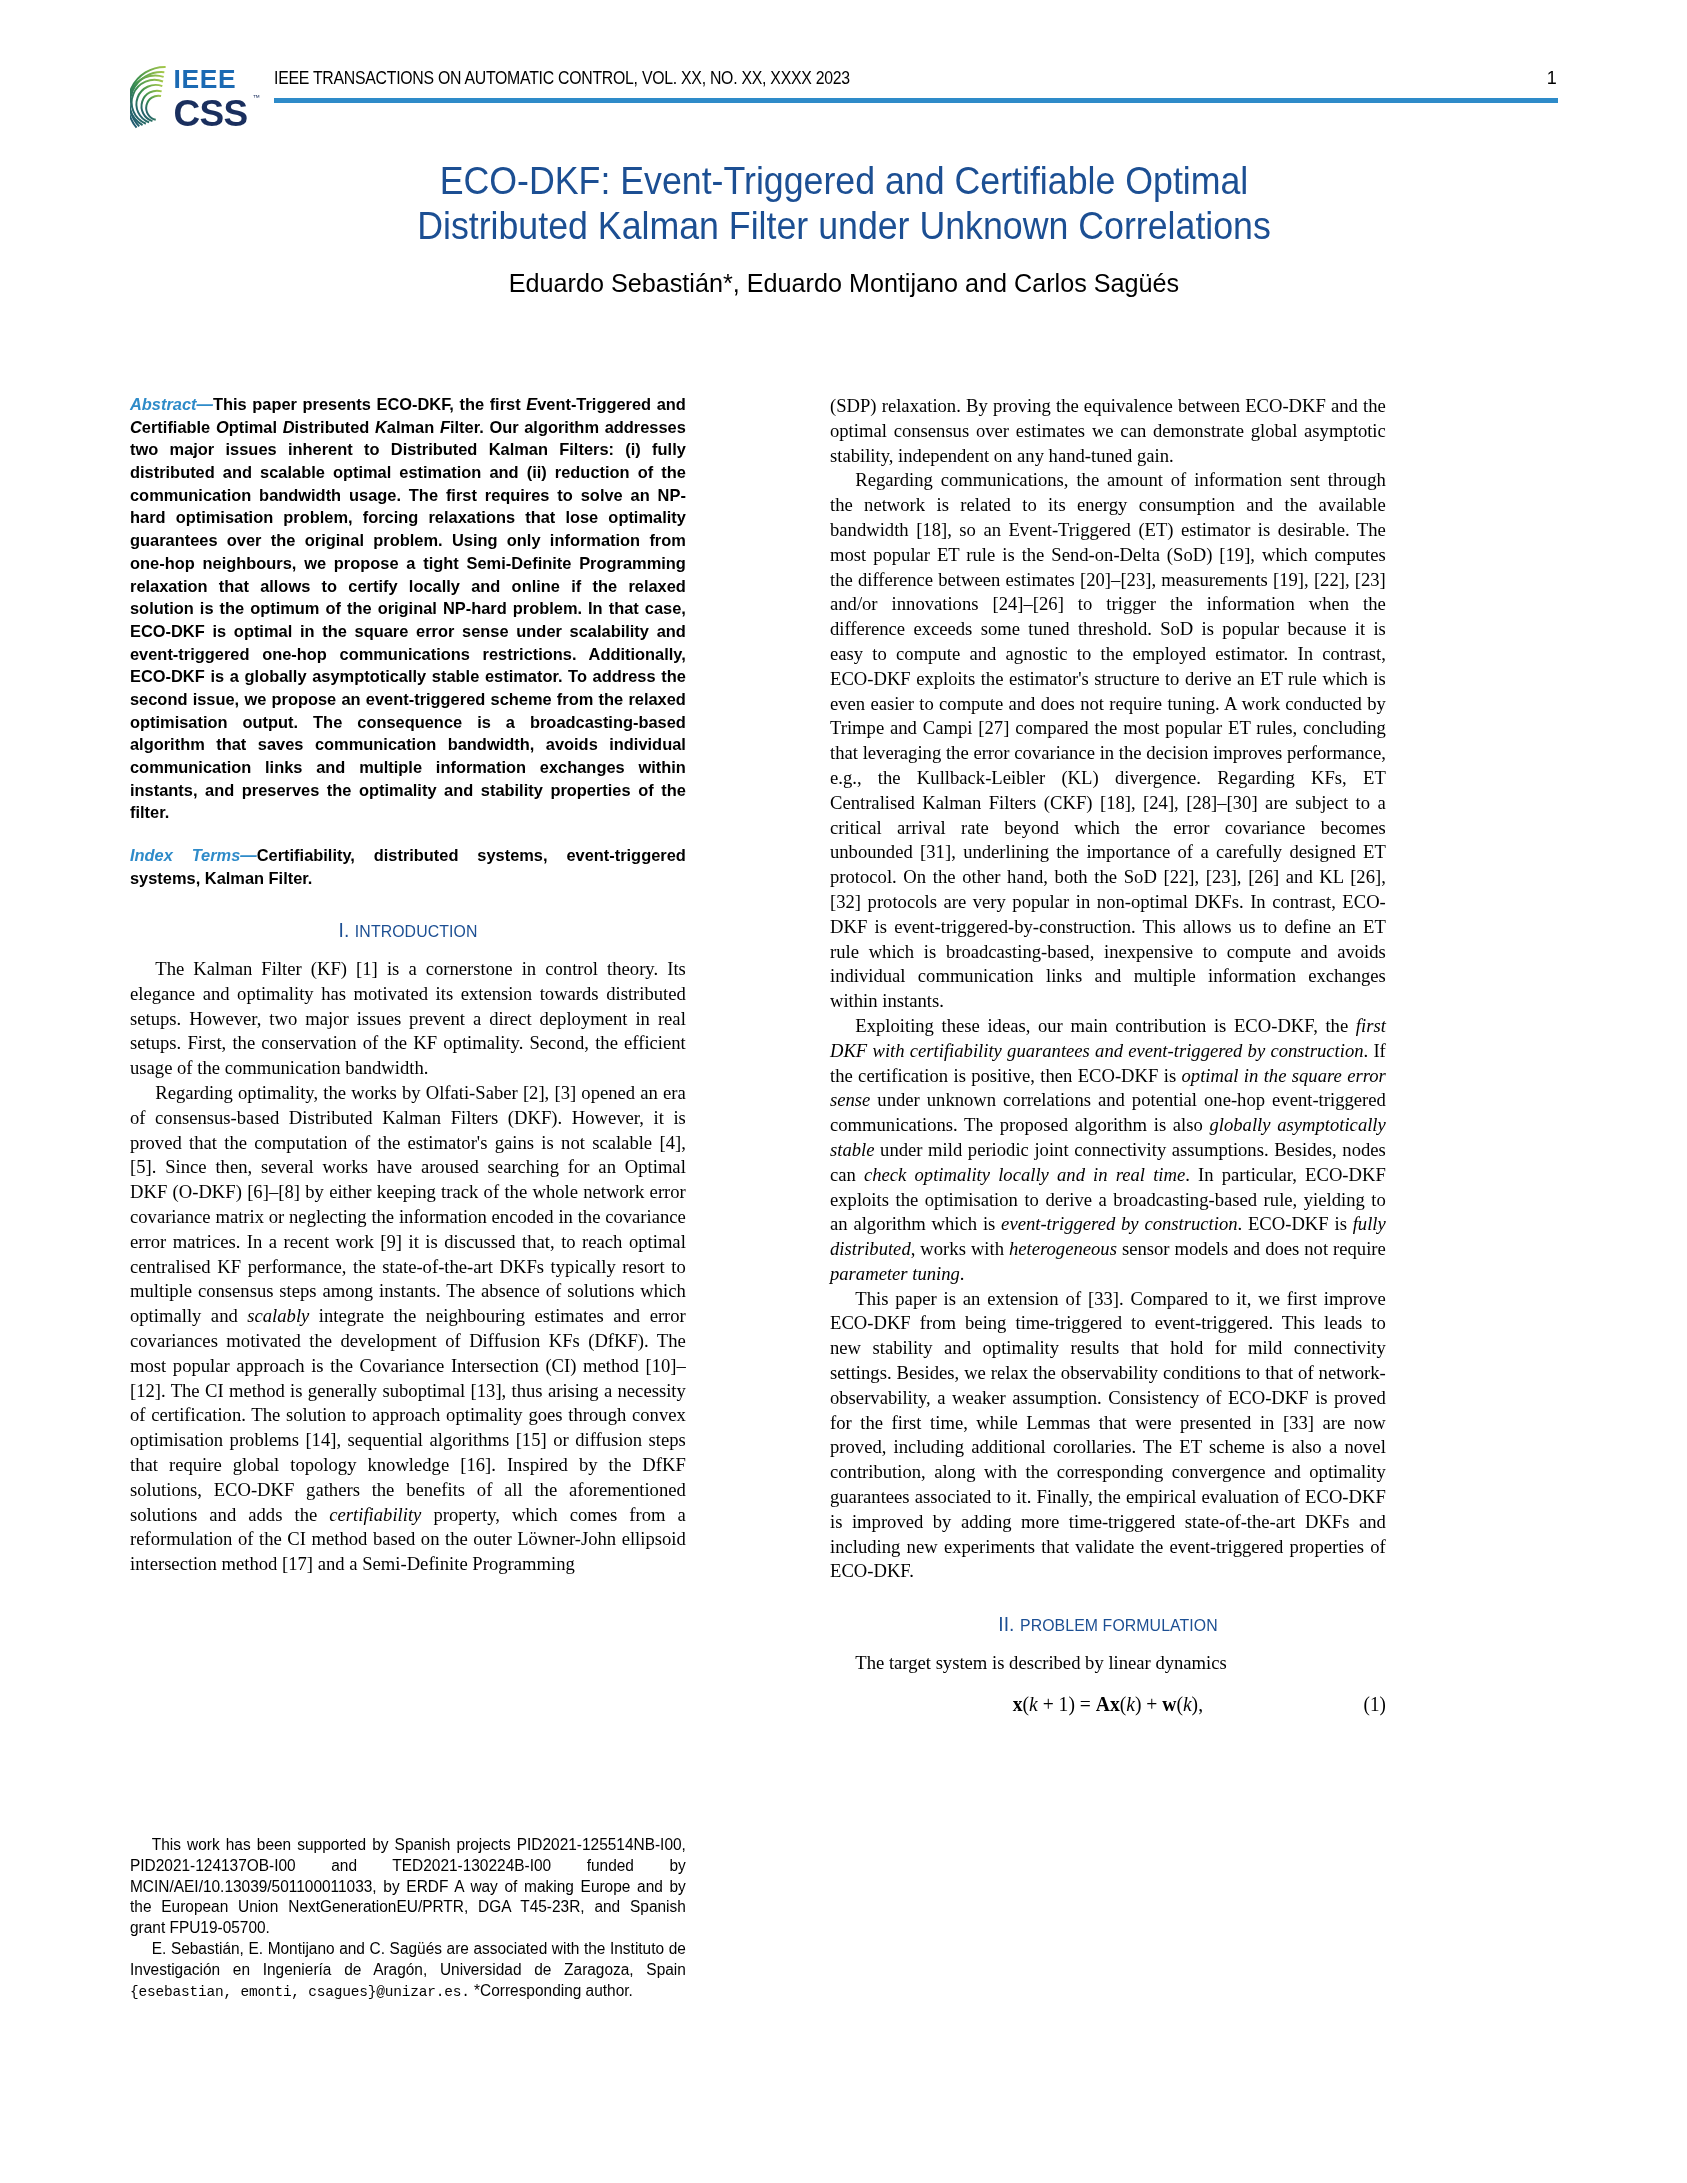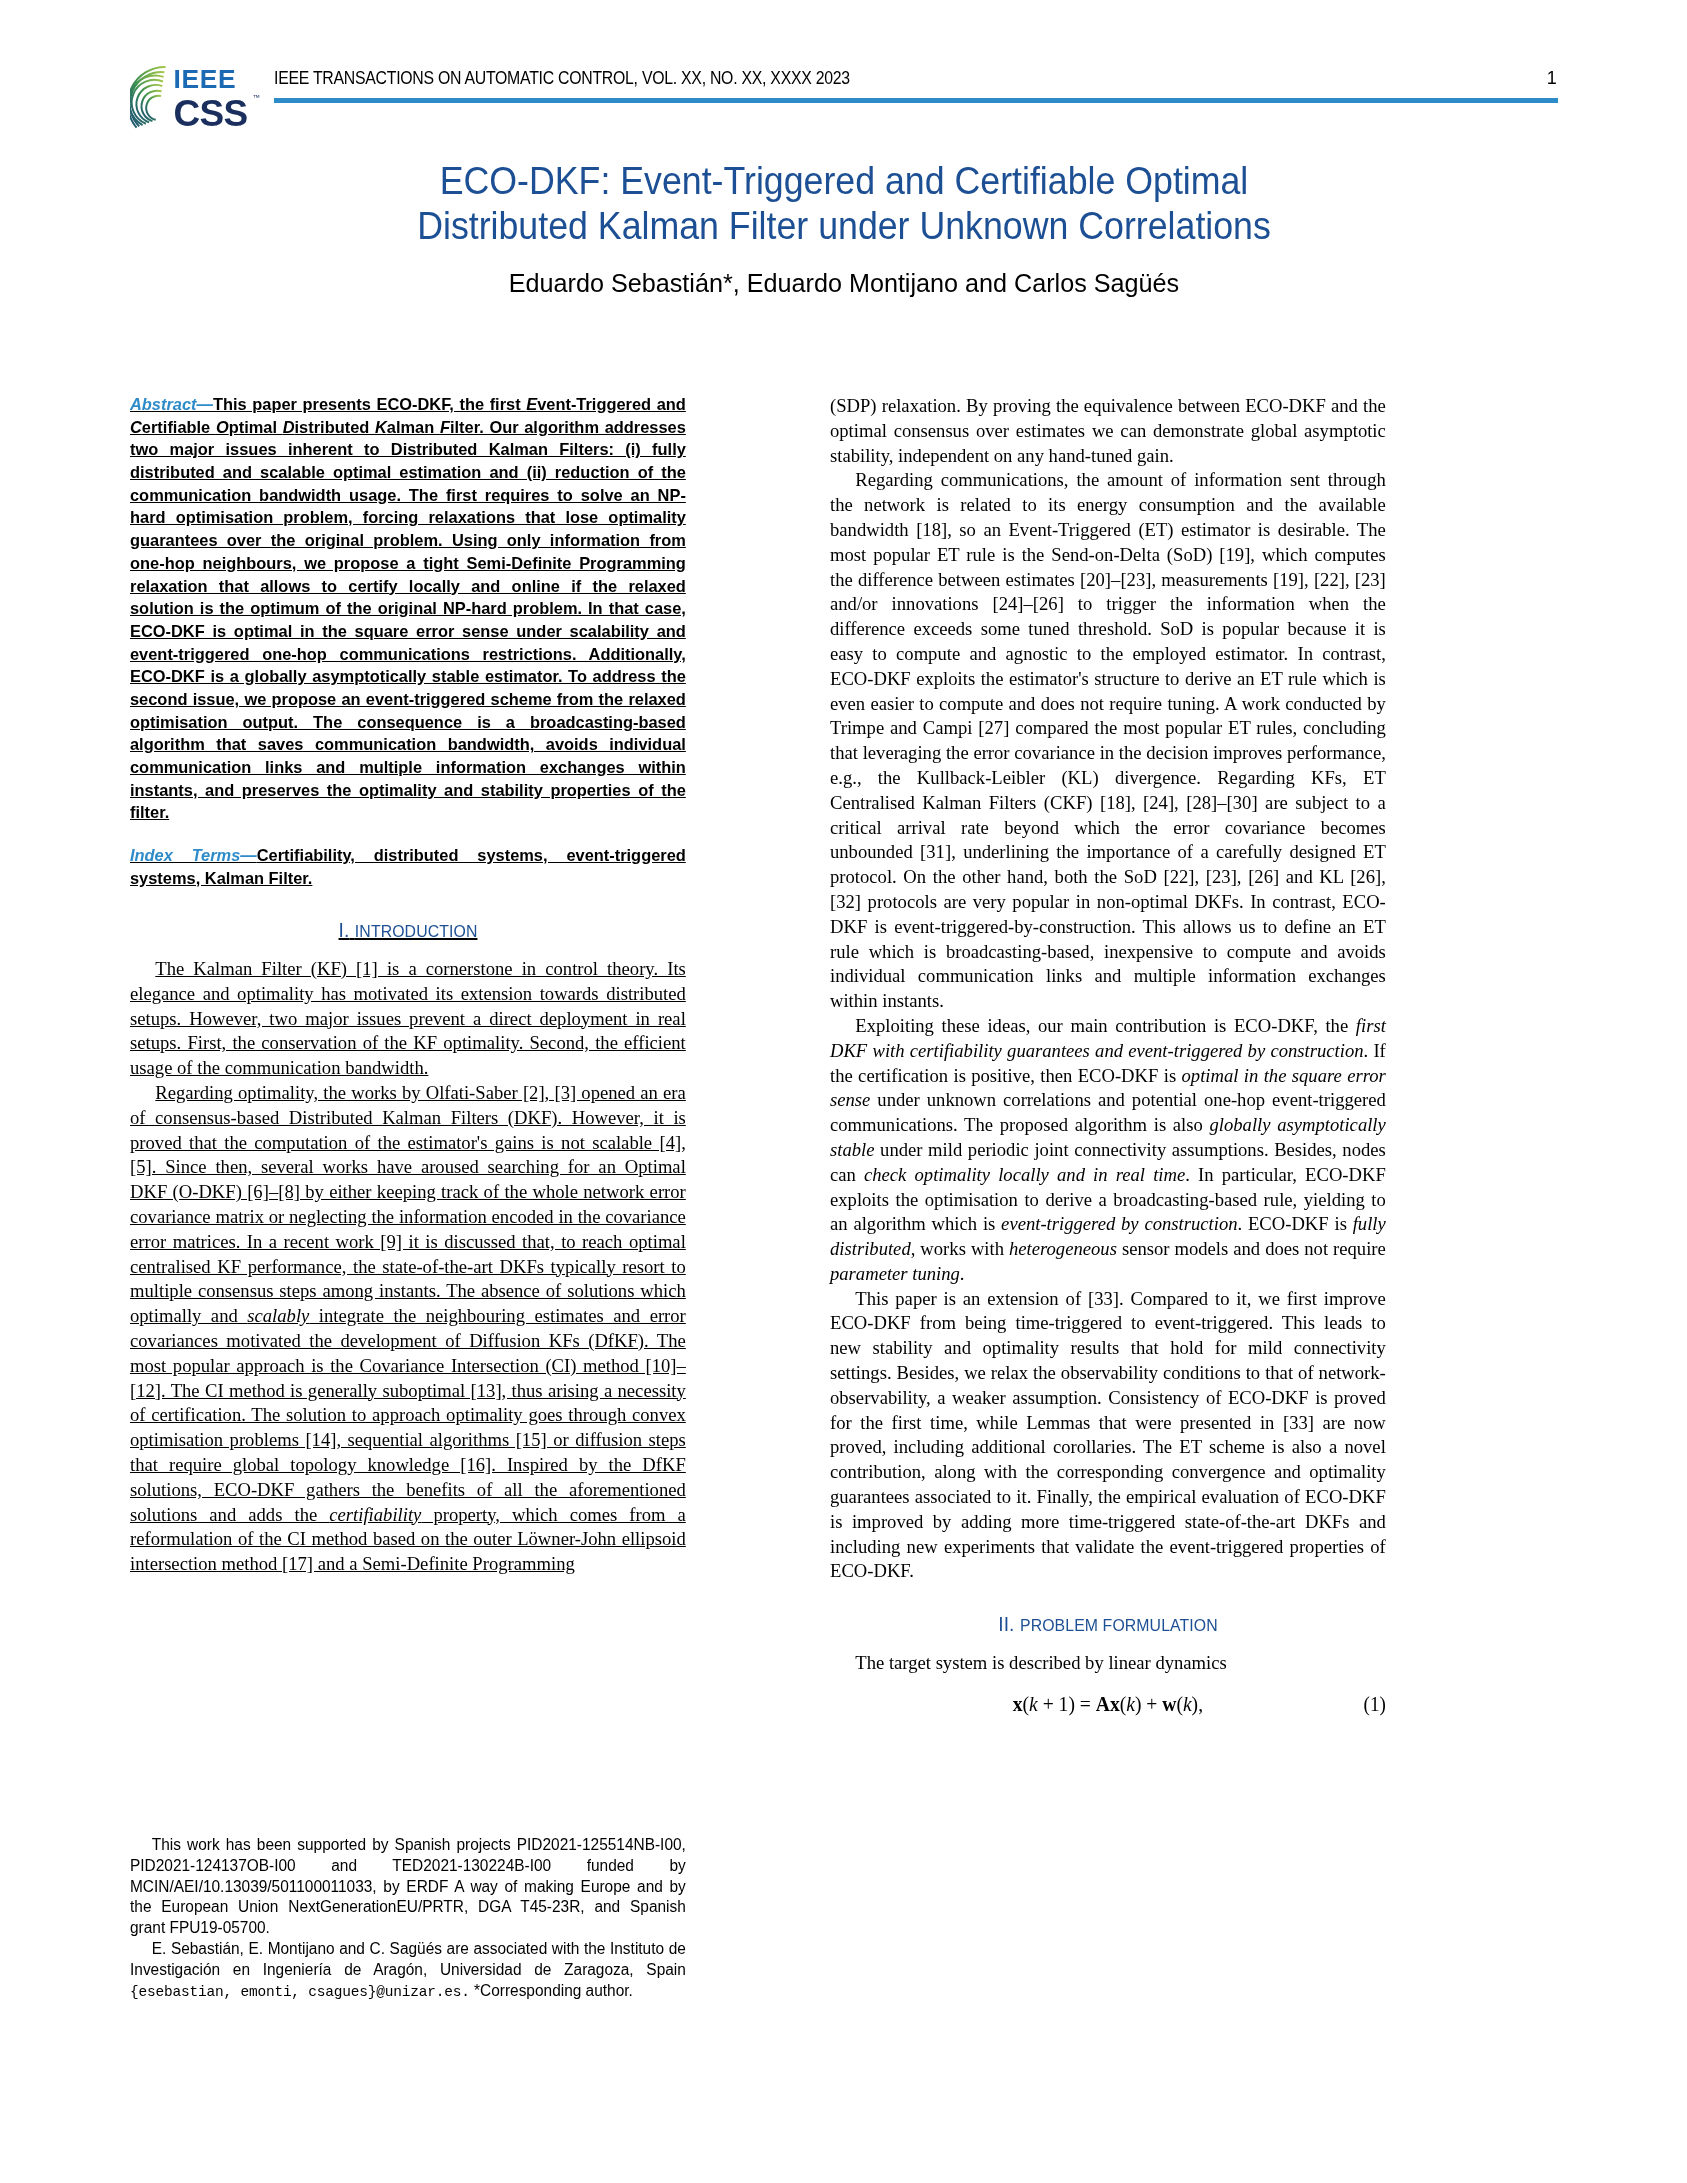--- a/index.html
+++ b/index.html
@@ -107,21 +107,21 @@
     transform: scaleX(0.95);
     transform-origin: center top;
   }
 
   
   .col {
     position: absolute;
     top: 394px;
     width: 556px;
   }
-  .col-left  { left: 130px; text-decoration: underline; }
+  .col-left  { left: 130px; }
   .col-right { left: 830px; }
 
   
   .abs-block {
     font-family: "Liberation Sans", "DejaVu Sans", sans-serif;
     font-weight: bold;
     font-size: 17px;
     line-height: 1.335;
     text-align: justify;
     text-justify: inter-word;

